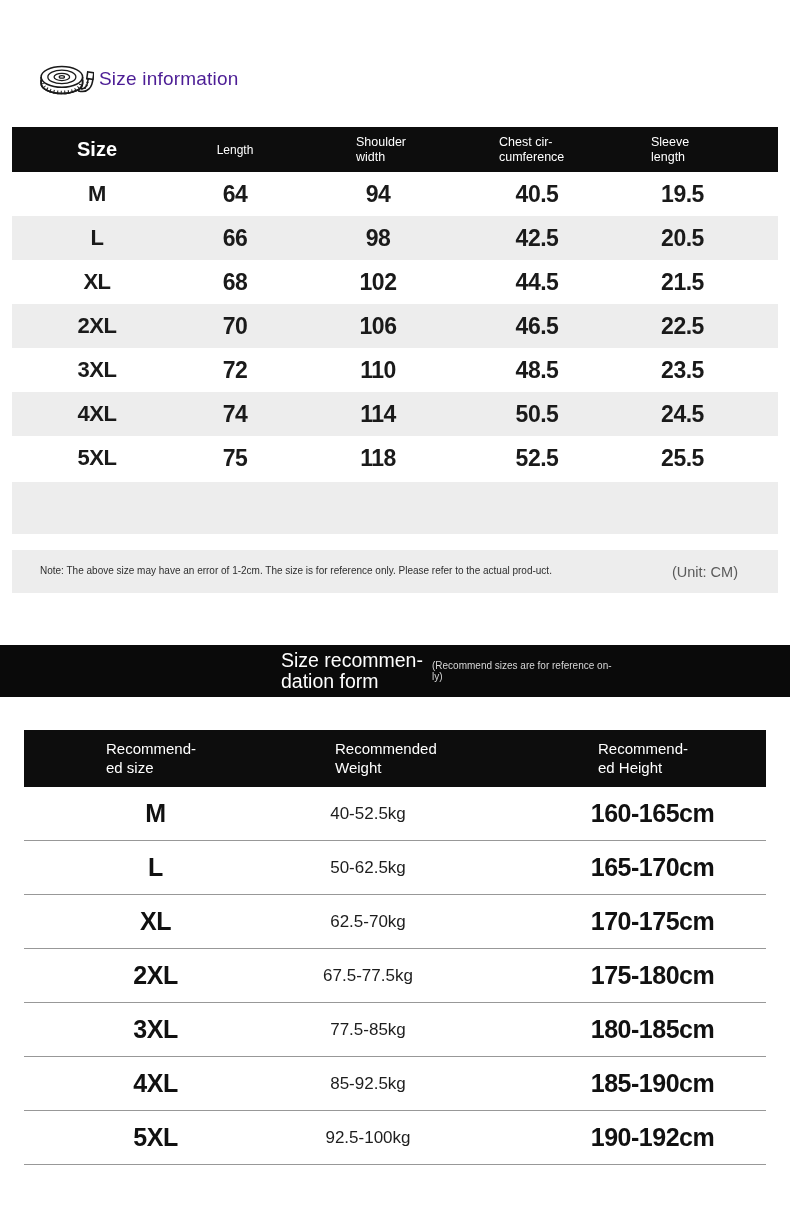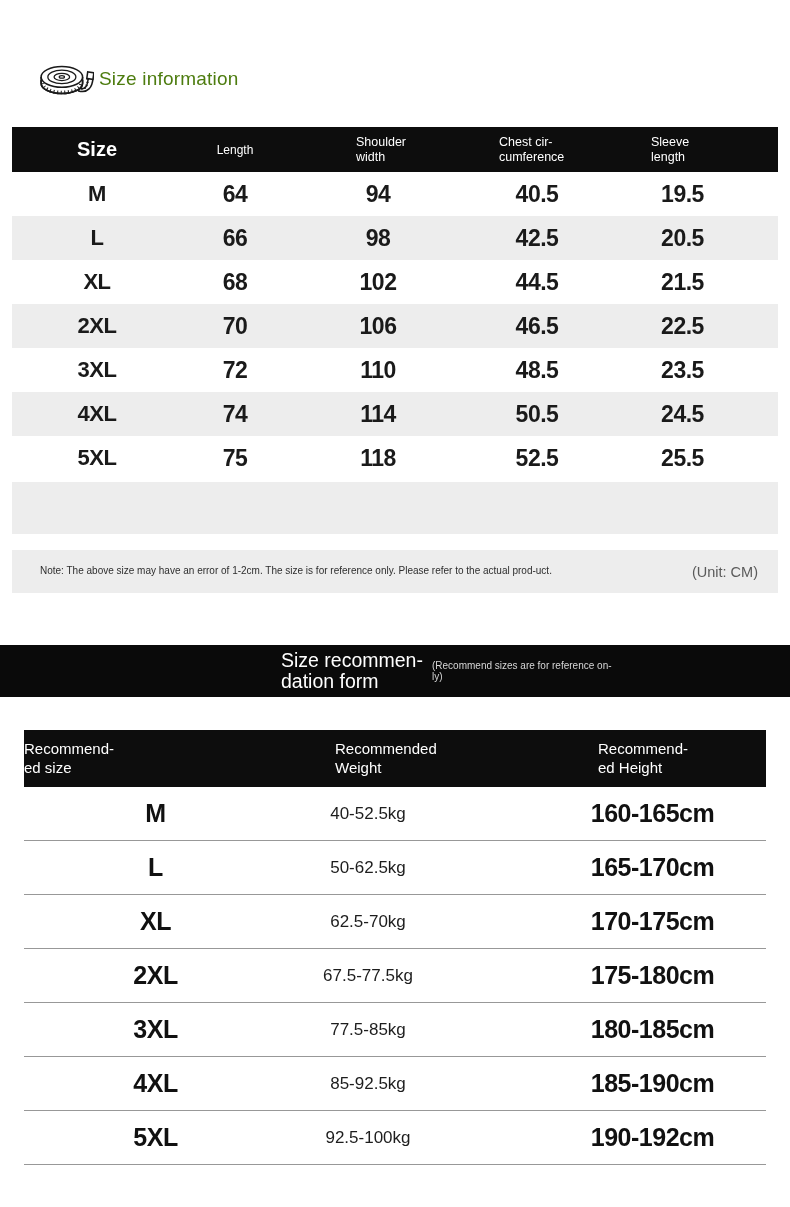--- a/index.html
+++ b/index.html
@@ -2,21 +2,21 @@
 <html><head>
 <meta charset="utf-8">
 <style>
   * { margin:0; padding:0; box-sizing:border-box; }
   html,body { background:#fff; }
   body { font-family:"Liberation Sans", sans-serif; color:#151515; }
   .page { width:790px; height:1207px; background:#fff; overflow:hidden; position:relative; }
 
   
   .info-head { margin:60px 0 0 38px; height:38px; display:flex; align-items:center; gap:5px; }
-  .info-head .title { font-size:19px; color:#4d7c0f; letter-spacing:0.2px; }
+  .info-head .title { font-size:19px; color:#4c1d95; letter-spacing:0.2px; }
   .tape-icon { width:56px; height:40px; flex:0 0 auto; }
 
   
   .table1 { margin:29px 12px 0; }
   .t1-head, .t1-row { display:grid; grid-template-columns:153px 140px 152px 150px 171px; align-items:center; }
   .t1-head { height:45px; background:#0d0d0d; color:#fff; }
   .c1 { padding-left:17px;font-weight:bold; }
   .c3 { padding-right:6px; }
   .c4 { padding-left:10px; }
   .c5 { padding-right:20px; }
@@ -30,34 +30,34 @@
   .t1-row { height:44px; }
   .t1-row.alt { background:#ededed; }
   .t1-row .cell { text-align:center; font-weight:700; font-size:23px; letter-spacing:-0.5px; color:#1a1a1a; }
   .t1-row .cell.sz { font-size:22px; }
 
   
   .blank-band { margin:2px 12px 0; height:52px; background:#ededed; }
   .note-bar { margin:16px 12px 0; height:43px; background:#ededed; display:flex; align-items:center; }
   .note-text { margin-left:28px; width:540px; font-size:10px; line-height:1.45; color:#2e2e2e; }
   .note-spacer { flex:1; }
-  .unit-text { margin-right:20px; font-size:14.5px; color:#5a5a5a; }
+  .unit-text { margin-right:40px; font-size:14.5px; color:#5a5a5a; }
 
   
   .banner { margin-top:52px; height:52px; background:#0a0a0a; display:flex; align-items:center; }
   .banner-title { margin-left:281px; width:150px; font-size:19.5px; line-height:1.08; color:#fff; }
   .banner-sub { margin-left:1px; width:185px; font-size:10px; line-height:1.15; color:#d6d6d6; }
 
   
   .table2 { margin:33px 24px 0; }
   .t2-head, .t2-row { display:grid; grid-template-columns:239px 234px 269px; align-items:center; }
   .t2-head { height:57px; background:#0d0d0d; color:#fff; font-size:15px; line-height:1.25; }
   .t2-head .hcell { display:flex; align-items:center; }
   .h2s { display:inline-block; text-align:left; }
-  .h2-size   { width:82px; }
+  .h2-size   { margin-left:82px; width:82px; }
   .h2-weight { margin-left:72px; width:90px; }
   .h2-height { margin-left:101px; width:84px; }
   .t2-row { height:54px; border-bottom:1px solid #989898; }
   .t2c1 { padding-left:24px;  text-align:center; font-weight:700; font-size:25px; letter-spacing:-0.5px; color:#111; }
   .t2c2 { padding-right:24px; text-align:center; font-size:17px; color:#1d1d1d; }
   .t2c3 { padding-left:42px;  text-align:center; font-weight:700; font-size:25px; letter-spacing:-0.5px; color:#111; }
 </style>
 </head>
 <body>
 

